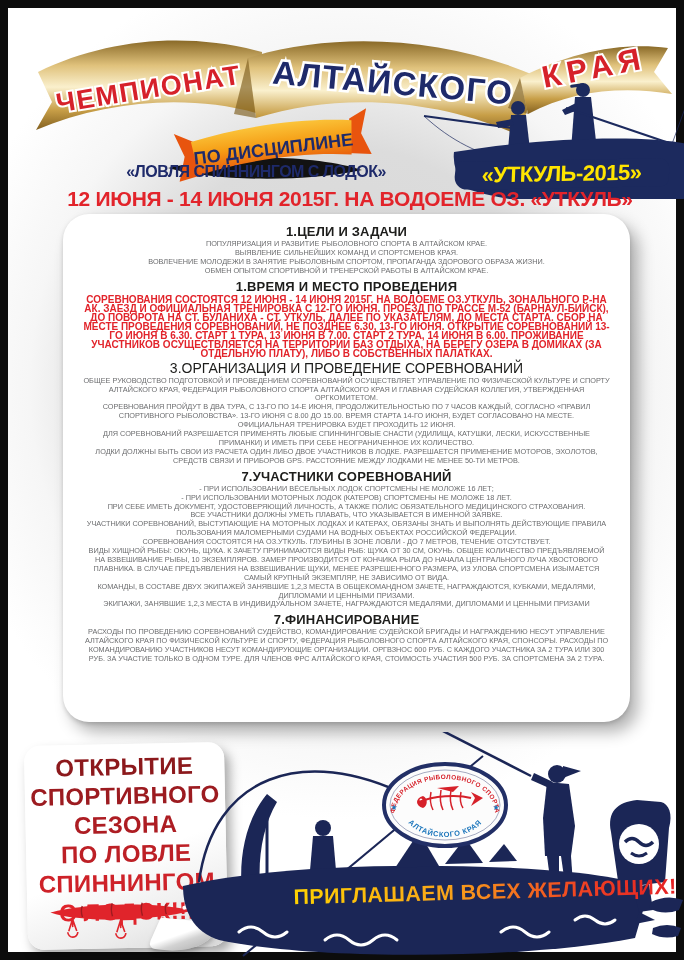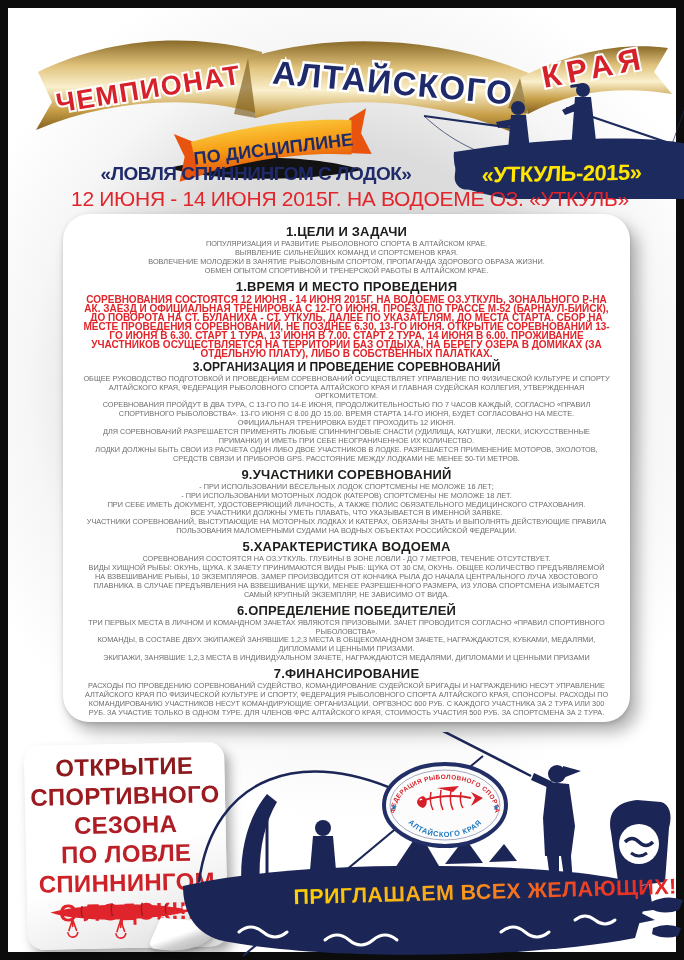--- a/index.html
+++ b/index.html
@@ -5,34 +5,34 @@
   html,body{margin:0;padding:0;width:684px;height:960px;overflow:hidden;
     font-family:"Liberation Sans","DejaVu Sans",sans-serif;}
   .frame{position:absolute;inset:0;background:#0c0c0c;}
   .inner{position:absolute;inset:8px;background:
     radial-gradient(60% 46% at 50% 40%, #d6d6d6 0%, #dcdcdc 55%, #f6f6f6 78%, #ffffff 100%);}
   
   .banner-svg{position:absolute;left:0;top:6px;width:684px;height:185px;}
   .ribbon-word{font-weight:bold;paint-order:stroke;stroke:#ffffff;}
   
   .title-main{position:absolute;left:46px;top:155px;width:404px;text-align:center;
-    font-size:19px;font-weight:bold;color:#1e2a6a;letter-spacing:-0.5px;white-space:nowrap;}
+    font-size:16px;font-weight:bold;color:#1e2a6a;letter-spacing:-0.5px;white-space:nowrap;}
   .badge{position:absolute;left:447px;top:152px;width:214px;height:28px;background:#1c2a5e;
     transform:skewX(-7deg) rotate(-1deg);border-radius:4px 12px 6px 14px;
     display:flex;align-items:center;justify-content:center;}
   .badge span{font-size:22px;font-weight:bold;color:#ffe500;letter-spacing:-0.5px;
     transform:skewX(4deg);white-space:nowrap;}
   .dates{position:absolute;left:30px;top:179px;width:624px;text-align:center;
-    font-size:21px;font-weight:normal;color:#e2242b;letter-spacing:-0.3px;white-space:nowrap;}
+    font-size:21px;font-weight:bold;color:#e2242b;letter-spacing:-0.3px;white-space:nowrap;}
   
   .card{position:absolute;left:55px;top:206px;width:567px;height:508px;background:#ffffff;
     border-radius:26px;box-shadow:8px 10px 16px rgba(0,0,0,.30),0 2px 4px rgba(0,0,0,.15);
     padding:7px 20px;box-sizing:border-box;overflow:hidden;}
   .h-lg{margin:3px 0 1px;text-align:center;font-size:13px;font-weight:bold;color:#1d1d1b;letter-spacing:.2px;}
-  .h-sm{margin:2px 0 1px;text-align:center;font-size:12px;font-weight:bold;color:#1d1d1b;}
+  .h-sm{margin:2px 0 1px;text-align:center;font-size:14px;font-weight:normal;color:#1d1d1b;}
   .txt{margin:0;font-size:7.3px;line-height:8.9px;color:#6b6c6e;white-space:pre-line;text-align:center;}
   .txt.red{color:#e2242b;font-weight:bold;font-size:10px;line-height:9px;}
   
   .sticker{position:absolute;left:18px;top:736px;width:200px;height:204px;
     background:linear-gradient(160deg,#ffffff 55%,#ececec 82%,#d7d7d7 100%);
     border-radius:16px;transform:rotate(-1.2deg);
     box-shadow:5px 7px 12px rgba(0,0,0,.35);padding-top:8px;box-sizing:border-box;}
   .sticker:after{content:"";position:absolute;right:16px;bottom:-5px;width:58px;height:32px;
     background:linear-gradient(to bottom right,#ffffff 45%,#d2d2d2 62%,#a8a8a8 100%);
     transform:rotate(7deg) skewX(-18deg);border-radius:0 0 70% 8px;
@@ -127,35 +127,30 @@
       </section>
       <section>
         <h2 class="h-sm">3.ОРГАНИЗАЦИЯ И ПРОВЕДЕНИЕ СОРЕВНОВАНИЙ</h2>
         <p class="txt">ОБЩЕЕ РУКОВОДСТВО ПОДГОТОВКОЙ И ПРОВЕДЕНИЕМ СОРЕВНОВАНИЙ ОСУЩЕСТВЛЯЕТ УПРАВЛЕНИЕ ПО ФИЗИЧЕСКОЙ КУЛЬТУРЕ И СПОРТУ АЛТАЙСКОГО КРАЯ, ФЕДЕРАЦИЯ РЫБОЛОВНОГО СПОРТА АЛТАЙСКОГО КРАЯ И ГЛАВНАЯ СУДЕЙСКАЯ КОЛЛЕГИЯ, УТВЕРЖДЕННАЯ ОРГКОМИТЕТОМ.
 СОРЕВНОВАНИЯ ПРОЙДУТ В ДВА ТУРА, С 13-ГО ПО 14-Е ИЮНЯ, ПРОДОЛЖИТЕЛЬНОСТЬЮ ПО 7 ЧАСОВ КАЖДЫЙ, СОГЛАСНО «ПРАВИЛ СПОРТИВНОГО РЫБОЛОВСТВА». 13-ГО ИЮНЯ С 8.00 ДО 15.00. ВРЕМЯ СТАРТА 14-ГО ИЮНЯ, БУДЕТ СОГЛАСОВАНО НА МЕСТЕ.
 ОФИЦИАЛЬНАЯ ТРЕНИРОВКА БУДЕТ ПРОХОДИТЬ 12 ИЮНЯ.
 ДЛЯ СОРЕВНОВАНИЙ РАЗРЕШАЕТСЯ ПРИМЕНЯТЬ ЛЮБЫЕ СПИННИНГОВЫЕ СНАСТИ (УДИЛИЩА, КАТУШКИ, ЛЕСКИ, ИСКУССТВЕННЫЕ ПРИМАНКИ) И ИМЕТЬ ПРИ СЕБЕ НЕОГРАНИЧЕННОЕ ИХ КОЛИЧЕСТВО.
 ЛОДКИ ДОЛЖНЫ БЫТЬ СВОИ ИЗ РАСЧЕТА ОДИН ЛИБО ДВОЕ УЧАСТНИКОВ В ЛОДКЕ. РАЗРЕШАЕТСЯ ПРИМЕНЕНИЕ МОТОРОВ, ЭХОЛОТОВ, СРЕДСТВ СВЯЗИ И ПРИБОРОВ GPS. РАССТОЯНИЕ МЕЖДУ ЛОДКАМИ НЕ МЕНЕЕ 50-ТИ МЕТРОВ.</p>
       </section>
       <section>
-        <h2 class="h-lg">9.УЧАСТНИКИ СОРЕВНОВАНИЙ</h2>
+        <h2 class="h-lg">7.УЧАСТНИКИ СОРЕВНОВАНИЙ</h2>
         <p class="txt">- ПРИ ИСПОЛЬЗОВАНИИ ВЁСЕЛЬНЫХ ЛОДОК СПОРТСМЕНЫ НЕ МОЛОЖЕ 16 ЛЕТ;
 - ПРИ ИСПОЛЬЗОВАНИИ МОТОРНЫХ ЛОДОК (КАТЕРОВ) СПОРТСМЕНЫ НЕ МОЛОЖЕ 18 ЛЕТ.
 ПРИ СЕБЕ ИМЕТЬ ДОКУМЕНТ, УДОСТОВЕРЯЮЩИЙ ЛИЧНОСТЬ, А ТАКЖЕ ПОЛИС ОБЯЗАТЕЛЬНОГО МЕДИЦИНСКОГО СТРАХОВАНИЯ.
 ВСЕ УЧАСТНИКИ ДОЛЖНЫ УМЕТЬ ПЛАВАТЬ, ЧТО УКАЗЫВАЕТСЯ В ИМЕННОЙ ЗАЯВКЕ.
 УЧАСТНИКИ СОРЕВНОВАНИЙ, ВЫСТУПАЮЩИЕ НА МОТОРНЫХ ЛОДКАХ И КАТЕРАХ, ОБЯЗАНЫ ЗНАТЬ И ВЫПОЛНЯТЬ ДЕЙСТВУЮЩИЕ ПРАВИЛА ПОЛЬЗОВАНИЯ МАЛОМЕРНЫМИ СУДАМИ НА ВОДНЫХ ОБЪЕКТАХ РОССИЙСКОЙ ФЕДЕРАЦИИ.</p>
       </section>
       <section>
-        <h2 class="h-lg">5.ХАРАКТЕРИСТИКА ВОДОЕМА</h2>
         <p class="txt">СОРЕВНОВАНИЯ СОСТОЯТСЯ НА ОЗ.УТКУЛЬ. ГЛУБИНЫ В ЗОНЕ ЛОВЛИ - ДО 7 МЕТРОВ, ТЕЧЕНИЕ ОТСУТСТВУЕТ.
 ВИДЫ ХИЩНОЙ РЫБЫ: ОКУНЬ, ЩУКА. К ЗАЧЕТУ ПРИНИМАЮТСЯ ВИДЫ РЫБ: ЩУКА ОТ 30 СМ, ОКУНЬ. ОБЩЕЕ КОЛИЧЕСТВО ПРЕДЪЯВЛЯЕМОЙ НА ВЗВЕШИВАНИЕ РЫБЫ, 10 ЭКЗЕМПЛЯРОВ. ЗАМЕР ПРОИЗВОДИТСЯ ОТ КОНЧИКА РЫЛА ДО НАЧАЛА ЦЕНТРАЛЬНОГО ЛУЧА ХВОСТОВОГО ПЛАВНИКА. В СЛУЧАЕ ПРЕДЪЯВЛЕНИЯ НА ВЗВЕШИВАНИЕ ЩУКИ, МЕНЕЕ РАЗРЕШЕННОГО РАЗМЕРА, ИЗ УЛОВА СПОРТСМЕНА ИЗЫМАЕТСЯ САМЫЙ КРУПНЫЙ ЭКЗЕМПЛЯР, НЕ ЗАВИСИМО ОТ ВИДА.</p>
-      </section>
-      <section>
-        <h2 class="h-lg">6.ОПРЕДЕЛЕНИЕ ПОБЕДИТЕЛЕЙ</h2>
-        <p class="txt">ТРИ ПЕРВЫХ МЕСТА В ЛИЧНОМ И КОМАНДНОМ ЗАЧЕТАХ ЯВЛЯЮТСЯ ПРИЗОВЫМИ. ЗАЧЕТ ПРОВОДИТСЯ СОГЛАСНО «ПРАВИЛ СПОРТИВНОГО РЫБОЛОВСТВА».</p>
       </section>
       <section>
         <p class="txt">КОМАНДЫ, В СОСТАВЕ ДВУХ ЭКИПАЖЕЙ ЗАНЯВШИЕ 1,2,3 МЕСТА В ОБЩЕКОМАНДНОМ ЗАЧЕТЕ, НАГРАЖДАЮТСЯ, КУБКАМИ, МЕДАЛЯМИ, ДИПЛОМАМИ И ЦЕННЫМИ ПРИЗАМИ.
 ЭКИПАЖИ, ЗАНЯВШИЕ 1,2,3 МЕСТА В ИНДИВИДУАЛЬНОМ ЗАЧЕТЕ, НАГРАЖДАЮТСЯ МЕДАЛЯМИ, ДИПЛОМАМИ И ЦЕННЫМИ ПРИЗАМИ</p>
       </section>
       <section>
         <h2 class="h-lg">7.ФИНАНСИРОВАНИЕ</h2>
         <p class="txt">РАСХОДЫ ПО ПРОВЕДЕНИЮ СОРЕВНОВАНИЙ СУДЕЙСТВО, КОМАНДИРОВАНИЕ СУДЕЙСКОЙ БРИГАДЫ И НАГРАЖДЕНИЮ НЕСУТ УПРАВЛЕНИЕ АЛТАЙСКОГО КРАЯ ПО ФИЗИЧЕСКОЙ КУЛЬТУРЕ И СПОРТУ, ФЕДЕРАЦИЯ РЫБОЛОВНОГО СПОРТА АЛТАЙСКОГО КРАЯ, СПОНСОРЫ. РАСХОДЫ ПО КОМАНДИРОВАНИЮ УЧАСТНИКОВ НЕСУТ КОМАНДИРУЮЩИЕ ОРГАНИЗАЦИИ. ОРГВЗНОС 600 РУБ. С КАЖДОГО УЧАСТНИКА ЗА 2 ТУРА ИЛИ 300 РУБ. ЗА УЧАСТИЕ ТОЛЬКО В ОДНОМ ТУРЕ. ДЛЯ ЧЛЕНОВ ФРС АЛТАЙСКОГО КРАЯ, СТОИМОСТЬ УЧАСТИЯ 500 РУБ. ЗА СПОРТСМЕНА ЗА 2 ТУРА.</p>
       </section>
 

